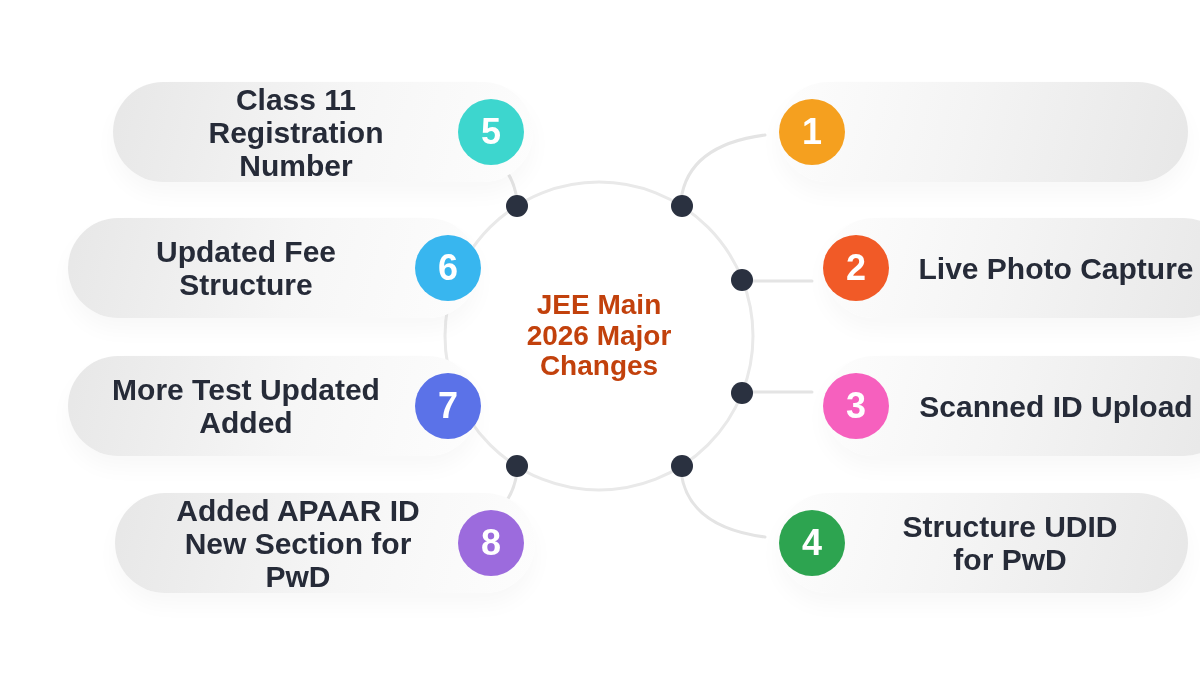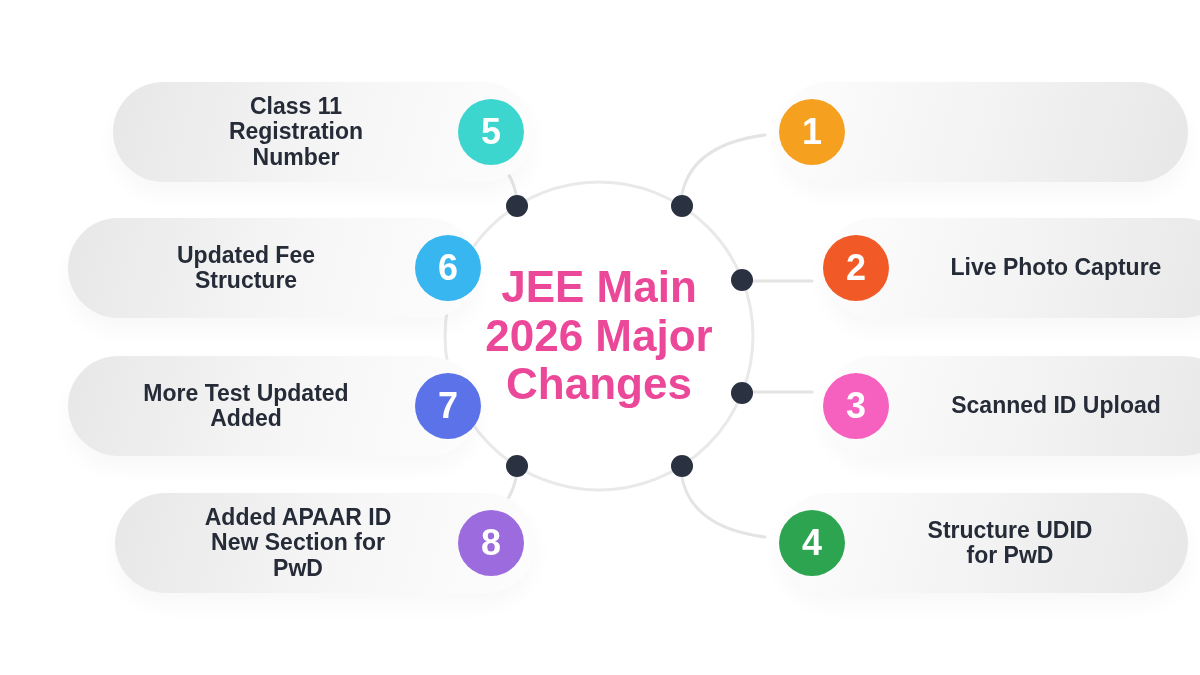--- a/index.html
+++ b/index.html
@@ -49,36 +49,36 @@
   }
   .p5 .badge{right:9px;}
   .p6 .badge,.p7 .badge{right:-3px;}
   .p8 .badge{right:11px;}
   .p1 .badge,.p4 .badge{left:1px;}
   .p2 .badge,.p3 .badge{left:-1px;}
 
   .label{
     flex:1;
     text-align:center;
-    font-size:23px;
+    font-size:30px;
     font-weight:700;
     line-height:1.1;
     color:#262b38;
     white-space:pre-line;
   }
 
   #center-title{
     position:absolute;
     left:449px;top:182px;
     width:300px;height:308px;
     display:flex;align-items:center;justify-content:center;
     text-align:center;
-    font-size:44px;font-weight:700;
+    font-size:28px;font-weight:700;
     line-height:1.1;
-    color:#ec4899;
+    color:#c2410c;
     white-space:pre-line;
   }
 </style>
 </head>
 <body>
 
 <div id="canvas" style="background: rgb(255, 255, 255);">
 
   <svg id="decor" viewBox="0 0 1200 675" xmlns="http://www.w3.org/2000/svg">
     <circle cx="599" cy="336" r="154" fill="none" stroke-width="3" stroke="#E9E9E9"></circle>

